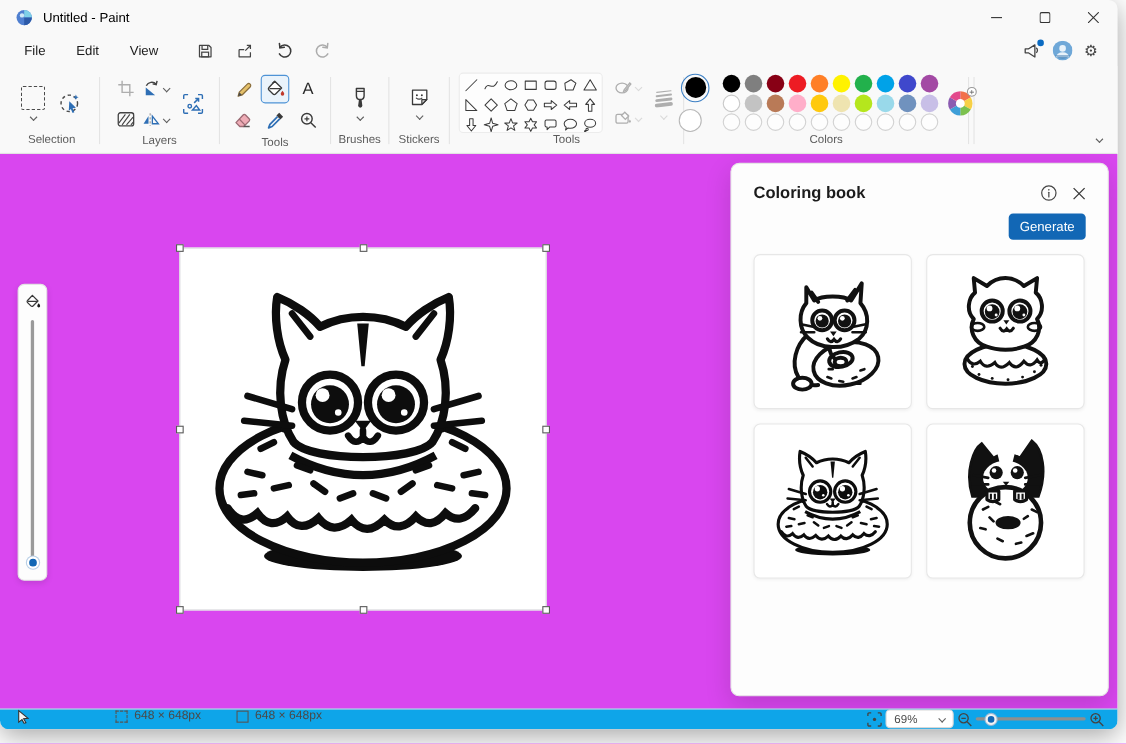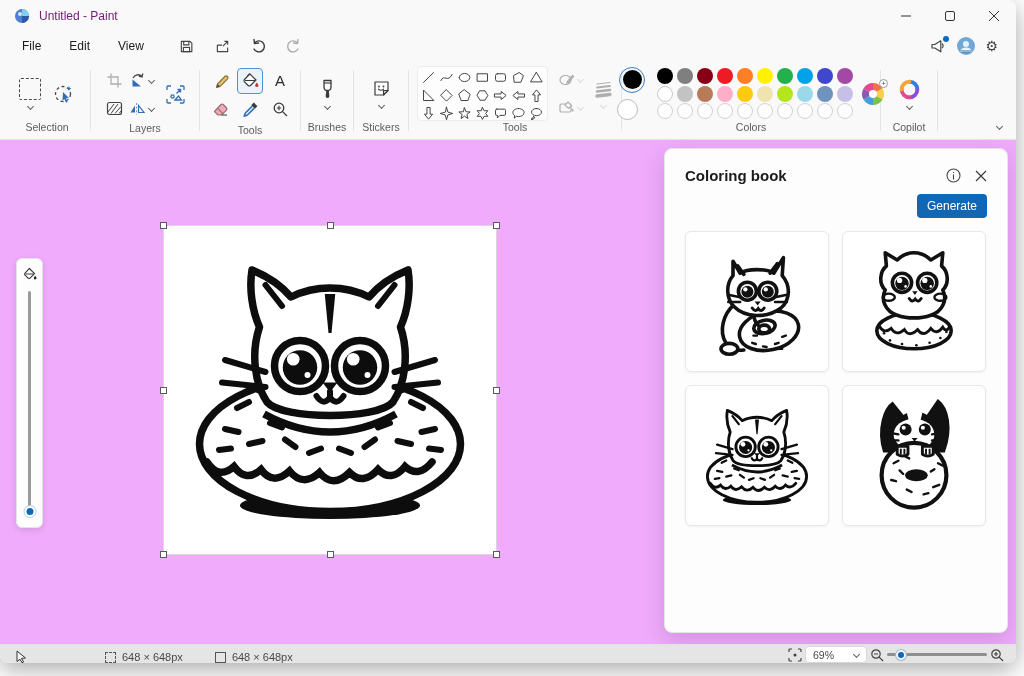--- a/index.html
+++ b/index.html
@@ -5,21 +5,21 @@
   *{margin:0;padding:0;box-sizing:border-box;font-family:"Liberation Sans","DejaVu Sans",sans-serif;-webkit-user-select:none}
   html,body{width:1024px;height:676px;overflow:hidden}
   body{position:relative;background:
     radial-gradient(ellipse 900px 420px at 18% 135%, #5f8fd6 0%, #35619f 35%, rgba(30,70,130,0) 70%),
     radial-gradient(ellipse 1100px 500px at 75% 150%, #4励 0%, #2c5a9e 30%, rgba(20,50,100,0) 65%),
     linear-gradient(180deg,#132c55 0%, #163767 60%, #1d4784 100%);}
   .window{position:absolute;left:0;top:0;width:1016px;height:663px;background:#f9f9f9;
     border-radius:0 8px 8px 8px;overflow:hidden;box-shadow:0 6px 24px rgba(0,0,0,.35);display:flex;flex-direction:column}
   
   .titlebar{height:32px;display:flex;align-items:center;padding-left:14px;flex:none}
-  .title-text{font-size:12px;color:#701a75;margin-left:9px}
+  .title-text{font-size:12px;color:#000000;margin-left:9px}
   .win-btns{margin-left:auto;display:flex;height:100%}
   .win-btn{width:44px;height:100%;display:flex;align-items:center;justify-content:center;color:#333;font-size:12px}
   
   .menubar{height:28px;display:flex;align-items:center;padding:0 10px 0 8px;flex:none}
   .menu-item{font-size:12px;color:#1b1b1b;padding:4px 14px;border-radius:4px}
   .mbtn{width:30px;height:24px;display:flex;align-items:center;justify-content:center;border-radius:4px;margin-left:4px}
   .mbtn.dis{opacity:.4}
   .menubar-right{margin-left:auto;display:flex;align-items:center;gap:10px;padding-right:8px}
   
   .ribbon{height:80px;display:flex;align-items:stretch;padding:2px 4px 0 6px;border-bottom:1px solid #e3e3e3;flex:none;background:#f9f9f9}
@@ -28,39 +28,39 @@
   .rlabel{font-size:10.5px;color:#5c5c5c;padding-bottom:6px}
   .rsep{width:1px;background:#e4e4e4;margin:8px 2px}
   .chv{width:5px;height:5px;border-right:1.2px solid #606060;border-bottom:1.2px solid #606060;transform:rotate(45deg);display:inline-block}
   .chv.dis{border-color:#b5b5b5}
   .cell{width:26px;height:26px;display:flex;align-items:center;justify-content:center;border-radius:4px}
   .cell.sel{border:1px solid #4e93d6;background:#eaf3fb}
   .swatch{width:16px;height:16px;border-radius:50%;display:inline-block}
   .swatch.empty{background:#fdfdfd;border:1px solid #d2d2d2}
   .srow{display:flex;gap:4px;margin:1.5px 0}
   
-  .workspace{flex:1;position:relative;background:#f0abfc;overflow:hidden}
+  .workspace{flex:1;position:relative;background:#d946ef;overflow:hidden}
   .canvas{position:absolute;left:163px;top:85px;width:334px;height:330px;background:#fff;border:1px solid #d8d8dc}
   .handle{position:absolute;width:7px;height:7px;background:#fff;border:1px solid #5a5a5a;z-index:3}
   .toolpanel{position:absolute;left:16px;top:118px;width:27px;height:270px;background:#fdfdfd;border:1px solid #e4e4e4;border-radius:6px;box-shadow:0 2px 6px rgba(0,0,0,.12);display:flex;flex-direction:column;align-items:center;padding-top:8px}
   .vtrack{width:2.5px;background:#9a9a9a;border-radius:2px;flex:1;margin:10px 0 16px 0;position:relative}
   .vthumb{position:absolute;left:50%;bottom:-6px;transform:translateX(-50%);width:11px;height:11px;border-radius:50%;background:var(--accent);border:2px solid #fff;box-shadow:0 0 0 1px #b9cfe6}
   
   .cpanel{position:absolute;left:664px;top:8px;width:344px;height:485px;background:#fdfdfd;border:1px solid #e6e6e6;border-radius:8px;box-shadow:0 8px 24px rgba(0,0,0,.14);padding:18px 20px}
   .cp-head{display:flex;align-items:center}
   .cp-title{font-size:15px;font-weight:700;color:#1b1b1b}
   .cp-actions{margin-left:auto;display:flex;align-items:center;gap:14px}
   .cp-x{font-size:14px;color:#444}
   .prompt{margin-top:16px;width:100%;height:55px;background:#fff;border:1px solid #d6d6d6;border-bottom:2px solid var(--accent);border-radius:4px;font-size:11.5px;color:#1b1b1b;padding:8px 10px;resize:none;outline:none;line-height:1.3}
   .gen-row{display:flex;justify-content:flex-end;margin-top:10px}
   .gen-btn{background:var(--accent);color:#fff;font-size:12px;border:none;border-radius:4px;padding:5px 10px;height:24px}
   .thumbs{margin-top:13px;display:grid;grid-template-columns:144px 144px;grid-auto-rows:141px;gap:13px}
   .tcard{background:#fff;border:1px solid #e7e7e7;border-radius:6px;display:flex;align-items:center;justify-content:center;box-shadow:0 1px 3px rgba(0,0,0,.05)}
   
-  .statusbar{height:19px;background:#e5e5e5;border-top:1px solid #e1e1e1;display:flex;align-items:flex-end;font-size:11px;color:#4a4a4a;flex:none;padding:0 12px 0 16px}
+  .statusbar{height:19px;background:#0ea5e9;border-top:1px solid #e1e1e1;display:flex;align-items:flex-start;font-size:11px;color:#4a4a4a;flex:none;padding:0 12px 0 16px}
   .sb-item{display:flex;align-items:center;gap:6px}
   .sb-right{margin-left:auto;display:flex;align-items:center;gap:3px}
   .zoombox{width:62px;height:17px;background:#fff;border:1px solid #d8d8d8;border-radius:4px;display:flex;align-items:center;justify-content:space-between;padding:0 7px;font-size:10.5px}
   .hslider{width:100px;height:3px;background:#8f8f8f;border-radius:2px;position:relative}
   .hthumb{position:absolute;top:50%;left:14px;transform:translate(-50%,-50%);width:10px;height:10px;border-radius:50%;background:var(--accent);border:2px solid #f3f3f3;box-shadow:0 0 0 1px #9bb9d6}
   svg{display:block}
 </style>
 </head>
 <body>
 
@@ -611,34 +611,20 @@
             <path d="M12 12 L2.5 6.5 A11 11 0 0 1 12 1 Z" fill="#e3498c"></path>
             <circle cx="12" cy="12" r="4" fill="#fff"></circle>
           </svg>
           <span style="position:absolute;right:-3px;top:-3px;width:9px;height:9px;border-radius:50%;background:#fff;border:1px solid #999;color:#555;font-size:8px;line-height:7px;text-align:center">+</span>
         </span>
       </div>
       <div class="rlabel">Colors</div>
     </div>
     <div class="rsep"></div>
 
-    <div class="rgroup" style="width:52px">
-      <div class="body" style="flex-direction:column;gap:4px">
-        <span>
-          <svg width="21" height="21" viewBox="0 0 22 22" fill="none" stroke-linecap="round" stroke-width="4">
-              <path d="M11 2.8 A8.2 8.2 0 0 1 19.2 11" stroke="#2f7de1"></path>
-              <path d="M19.2 11 A8.2 8.2 0 0 1 11 19.2" stroke="#8a4fd3"></path>
-              <path d="M11 19.2 A8.2 8.2 0 0 1 2.8 11" stroke="#e2498a"></path>
-              <path d="M2.8 11 A8.2 8.2 0 0 1 11 2.8" stroke="#f7a436"></path>
-            </svg>
-        </span>
-        <i class="chv"></i>
-      </div>
-      <div class="rlabel">Copilot</div>
-    </div>
     <div class="rsep"></div>
 
 
     <div style="flex:1"></div>
     <div style="display:flex;align-items:flex-end;padding:0 10px 10px 0">
       <i class="chv"></i>
     </div>
   </div>
 
   <div class="workspace">

